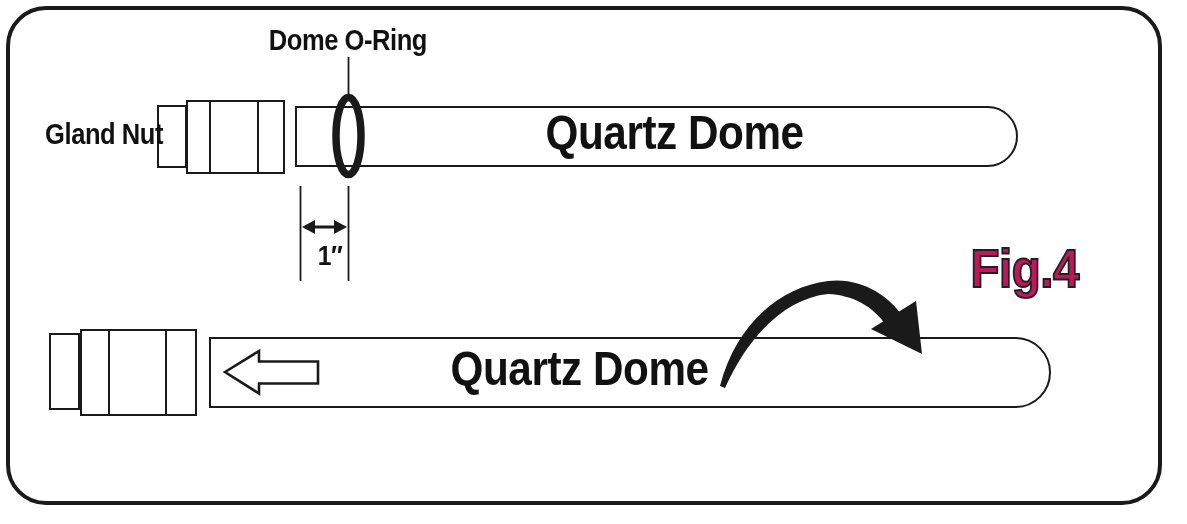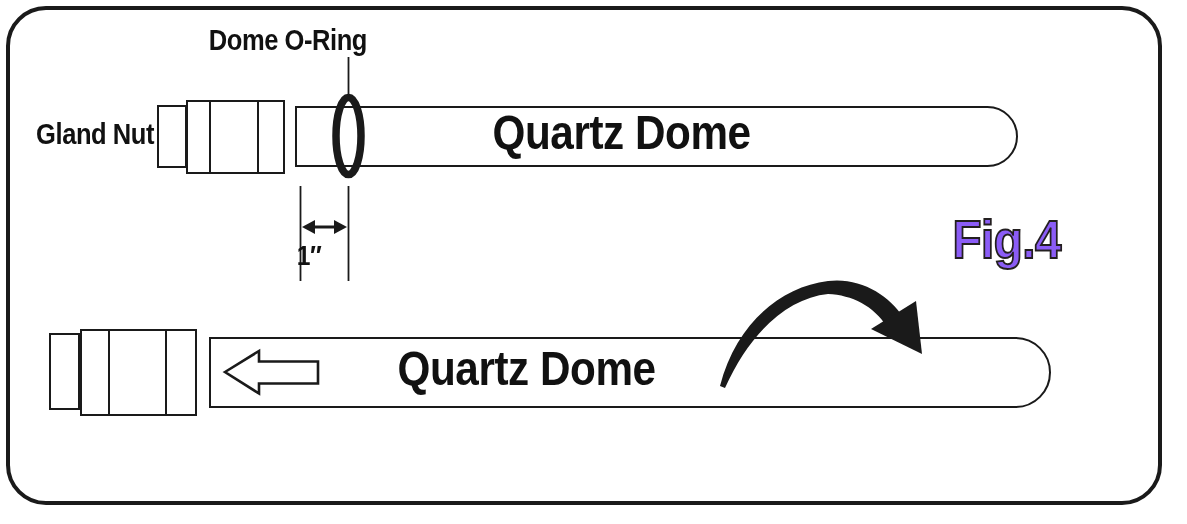--- a/index.html
+++ b/index.html
@@ -29,32 +29,33 @@
   .vline {
     position: absolute;
     width: 2px;
     background: #1a1a1a;
   }
   .label {
     position: absolute;
     line-height: 1;
     font-weight: 700;
     white-space: nowrap;
-    text-align: left;
+    text-align: center;
   }
   .cond {
     display: inline-block;
     transform: scaleX(0.88);
     transform-origin: center center;
     letter-spacing: -0.5px;
   }
   .cond-right { transform-origin: right center; }
   .fig-heavy {
     -webkit-text-stroke: 2px #231f20;
-    color: #8b5cf6;
+    color: #be185d;
+    margin-top: 29px;
   }
   svg.overlay {
     position: absolute;
     left: 0; top: 0;
     width: 1187px; height: 524px;
     pointer-events: none;
   }
 </style>
 </head>
 <body>
@@ -99,21 +100,21 @@
              C 874 306, 852 295, 828 294
              C 788 298, 750 332, 725 388
              Z" fill="#1a1a1a"></path>
     <polygon points="916,301 922,354 871,329" fill="#1a1a1a"></polygon>
   </svg>
 
   <div class="label" style="left:198px; top:26px; width:300px; font-size:29px;">
     <span class="cond">Dome O-Ring</span>
   </div>
 
-  <div class="label" style="left:6px; top:120px; width:148px; font-size:29px; text-align:right;">
+  <div class="label" style="left:15px; top:120px; width:148px; font-size:29px; text-align:right;">
     <span class="cond cond-right">Gland Nut</span>
   </div>
 
   <div class="label" style="left:475px; top:109px; width:400px; font-size:48px;">
     <span class="cond">Quartz Dome</span>
   </div>
 
   <div class="label" style="left:295px; top:242px; width:70px; font-size:28px;">
     <span class="cond">1″</span>
   </div>

